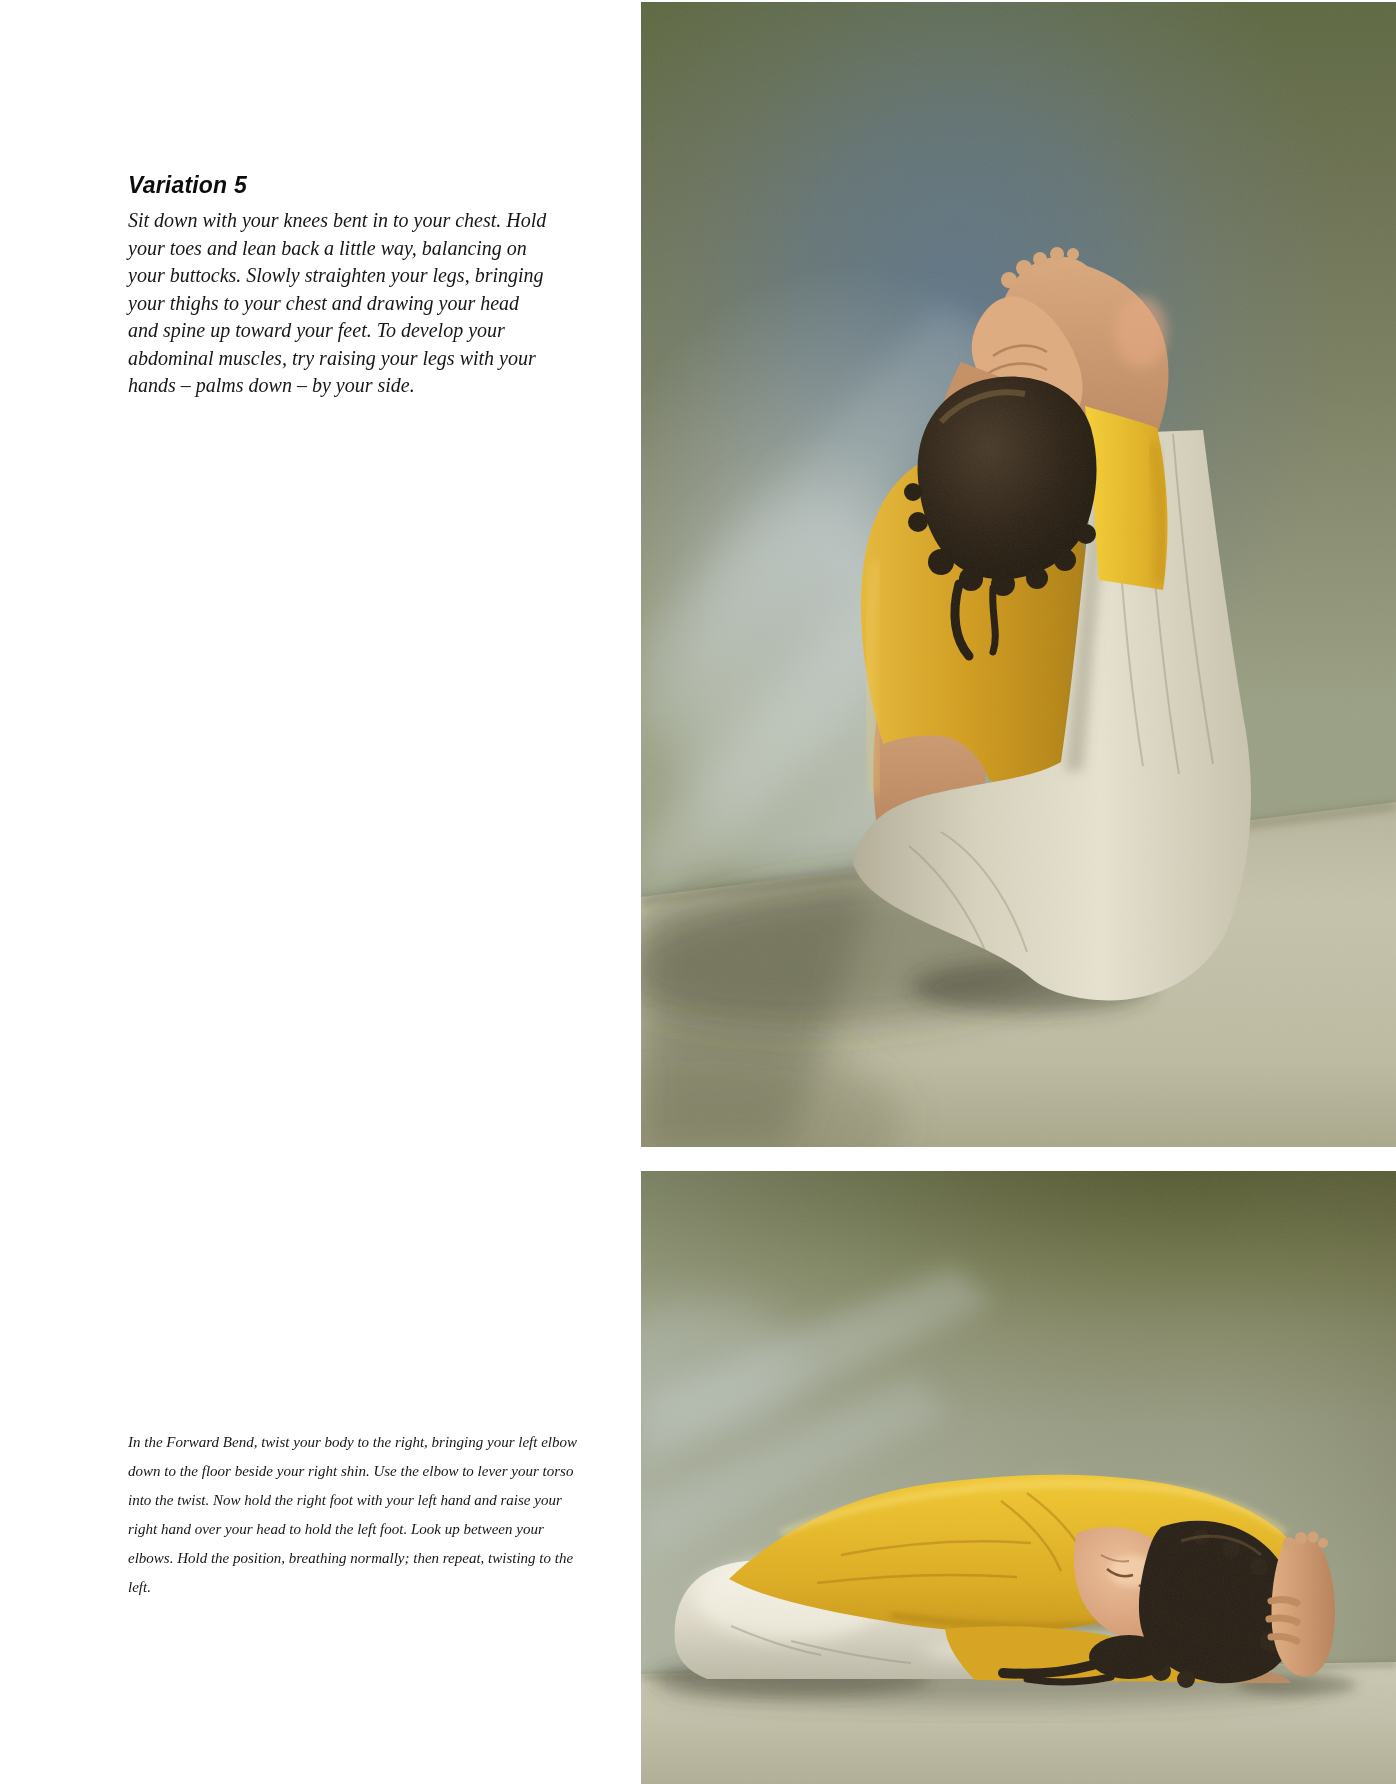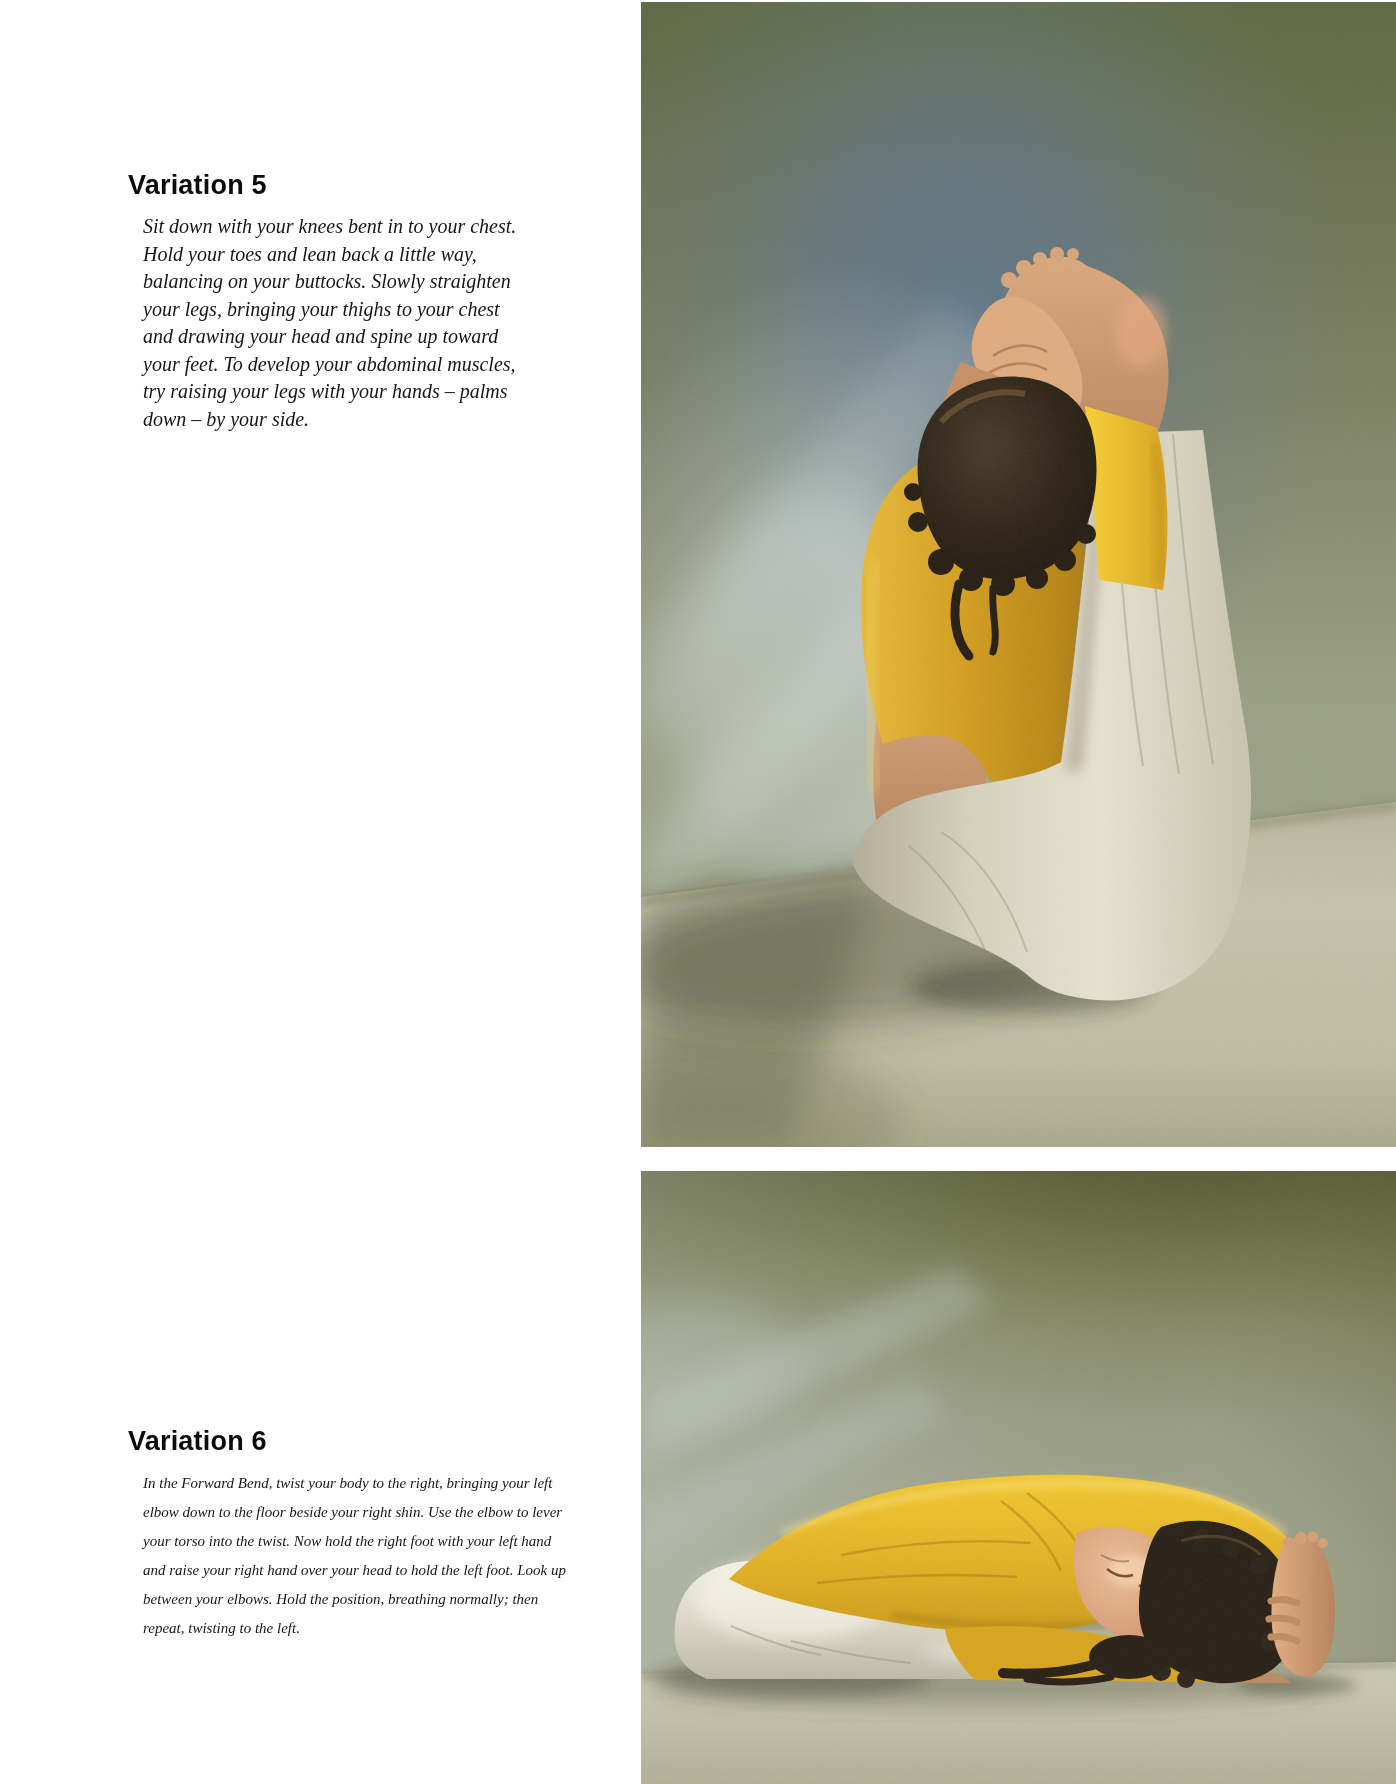--- a/index.html
+++ b/index.html
@@ -4,24 +4,24 @@
 <style>
   html,body { margin:0; padding:0; }
   .page {
     position:relative; width:1396px; height:1784px;
     background:#ffffff; overflow:hidden;
     font-family:"Liberation Serif", serif;
   }
   .tb { position:absolute; color:#161616; }
   .tb h2 {
     font-family:"Liberation Sans", sans-serif;
-    font-weight:700; font-size:27px; line-height:26px;
-    margin:0 0 9px 0; color:#0c0c0c; letter-spacing:0.2px;
+    font-weight:700; font-size:23px; line-height:26px;
+    margin:0 0 9px 0; color:#0c0c0c; letter-spacing:0.2px;font-style:italic;
   }
-  .tb p { font-style:italic; margin:15px; font-size:20px; line-height:27.5px; }
+  .tb p { font-style:italic; margin:0; font-size:20px; line-height:27.5px; }
   .tb1 { left:128px; top:172px; width:420px; }
   .tb2 { left:128px; top:1428px; width:458px; }
   .tb2 p { font-size:15px; line-height:29px; }
   .photo { position:absolute; overflow:hidden; background:#8a8d70; }
   .photo svg { display:block; width:100%; height:100%; }
   .photo-top { left:641px; top:2px; width:755px; height:1145px; }
   .photo-bottom { left:641px; top:1171px; width:755px; height:613px; }
 </style>
 </head>
 <body>
@@ -174,21 +174,20 @@
         <path d="M318,582 C310,612 314,638 328,654" stroke="#241b10" stroke-width="9" stroke-linecap="round" fill="none"></path>
         <path d="M352,586 C350,612 358,632 352,650" stroke="#241b10" stroke-width="7" stroke-linecap="round" fill="none"></path>
         <path d="M300,420 C322,396 354,386 384,392" stroke="rgba(125,98,62,0.55)" stroke-width="6" fill="none"></path>
       </g>
 
       <rect width="755" height="1145" filter="url(#p1grain)" opacity="0.3"></rect>
     </svg>
   </figure>
 
   <section class="tb tb2">
-    <h2>Variation 6</h2>
     <p>In the Forward Bend, twist your body to the right, bringing your left elbow down to the floor beside your right shin. Use the elbow to lever your torso into the twist. Now hold the right foot with your left hand and raise your right hand over your head to hold the left foot. Look up between your elbows. Hold the position, breathing normally; then repeat, twisting to the left.</p>
   </section>
 
   <figure class="photo photo-bottom" style="margin:0">
     <svg viewBox="0 0 755 613" preserveAspectRatio="none">
       <defs>
         <linearGradient id="p2wall" x1="0" y1="0" x2="0" y2="1">
           <stop offset="0" stop-color="#565a32"></stop>
             <stop offset="0.08" stop-color="#61653c"></stop>
           <stop offset="0.2" stop-color="#74784f"></stop>

